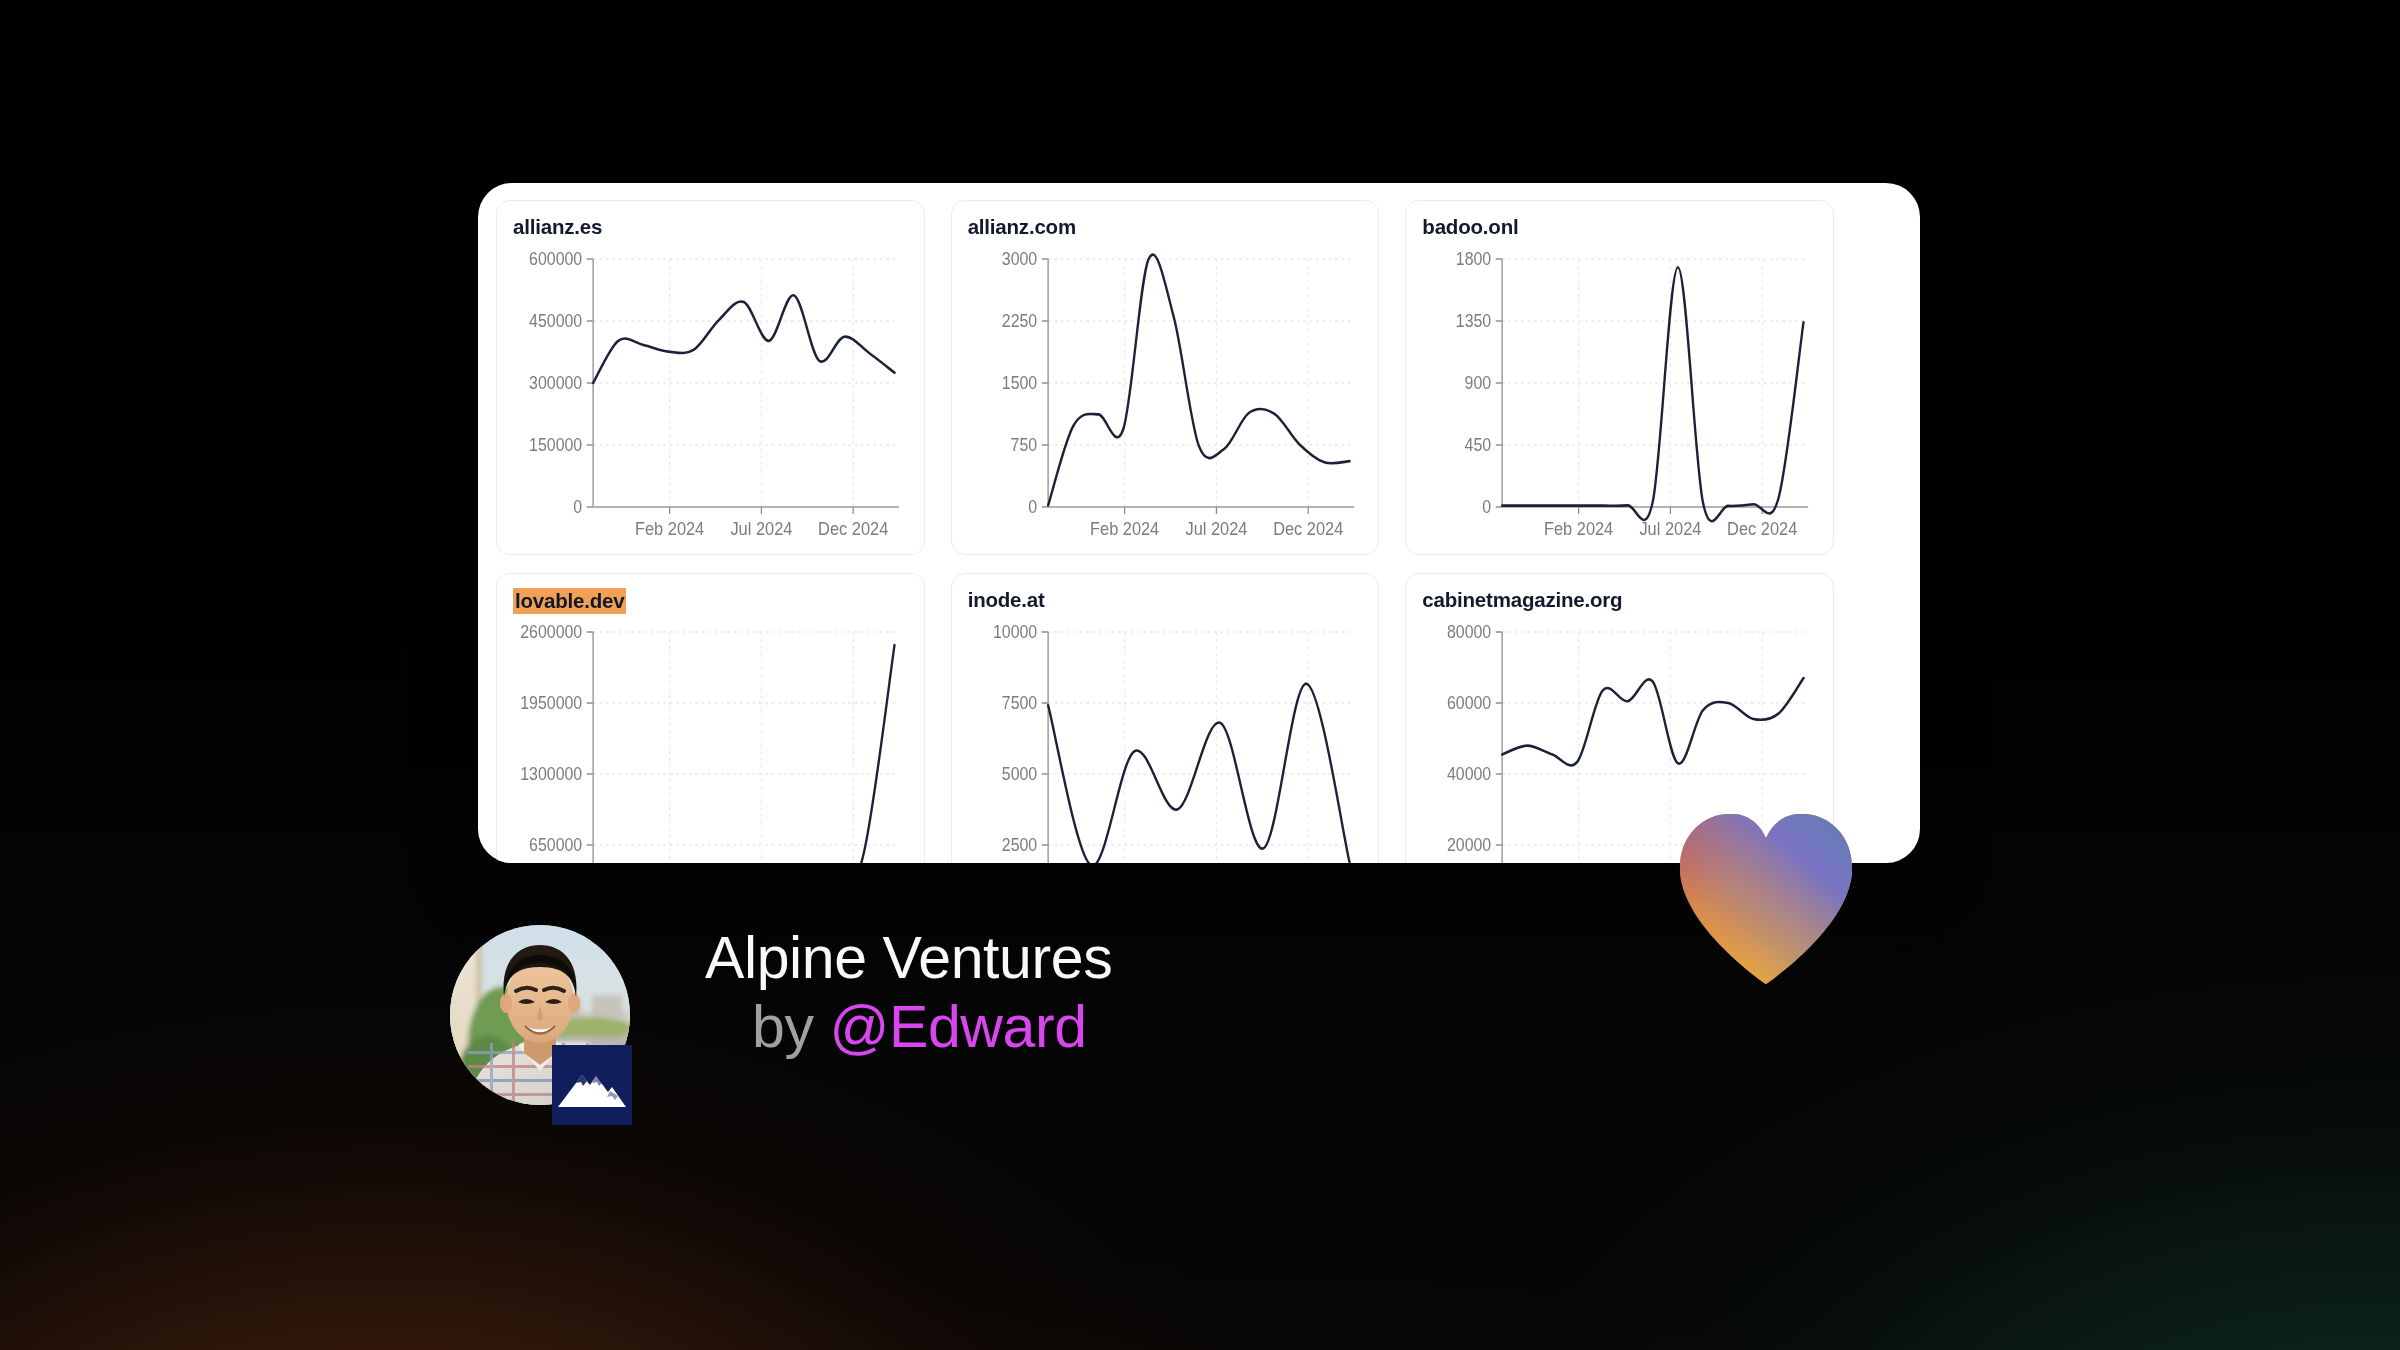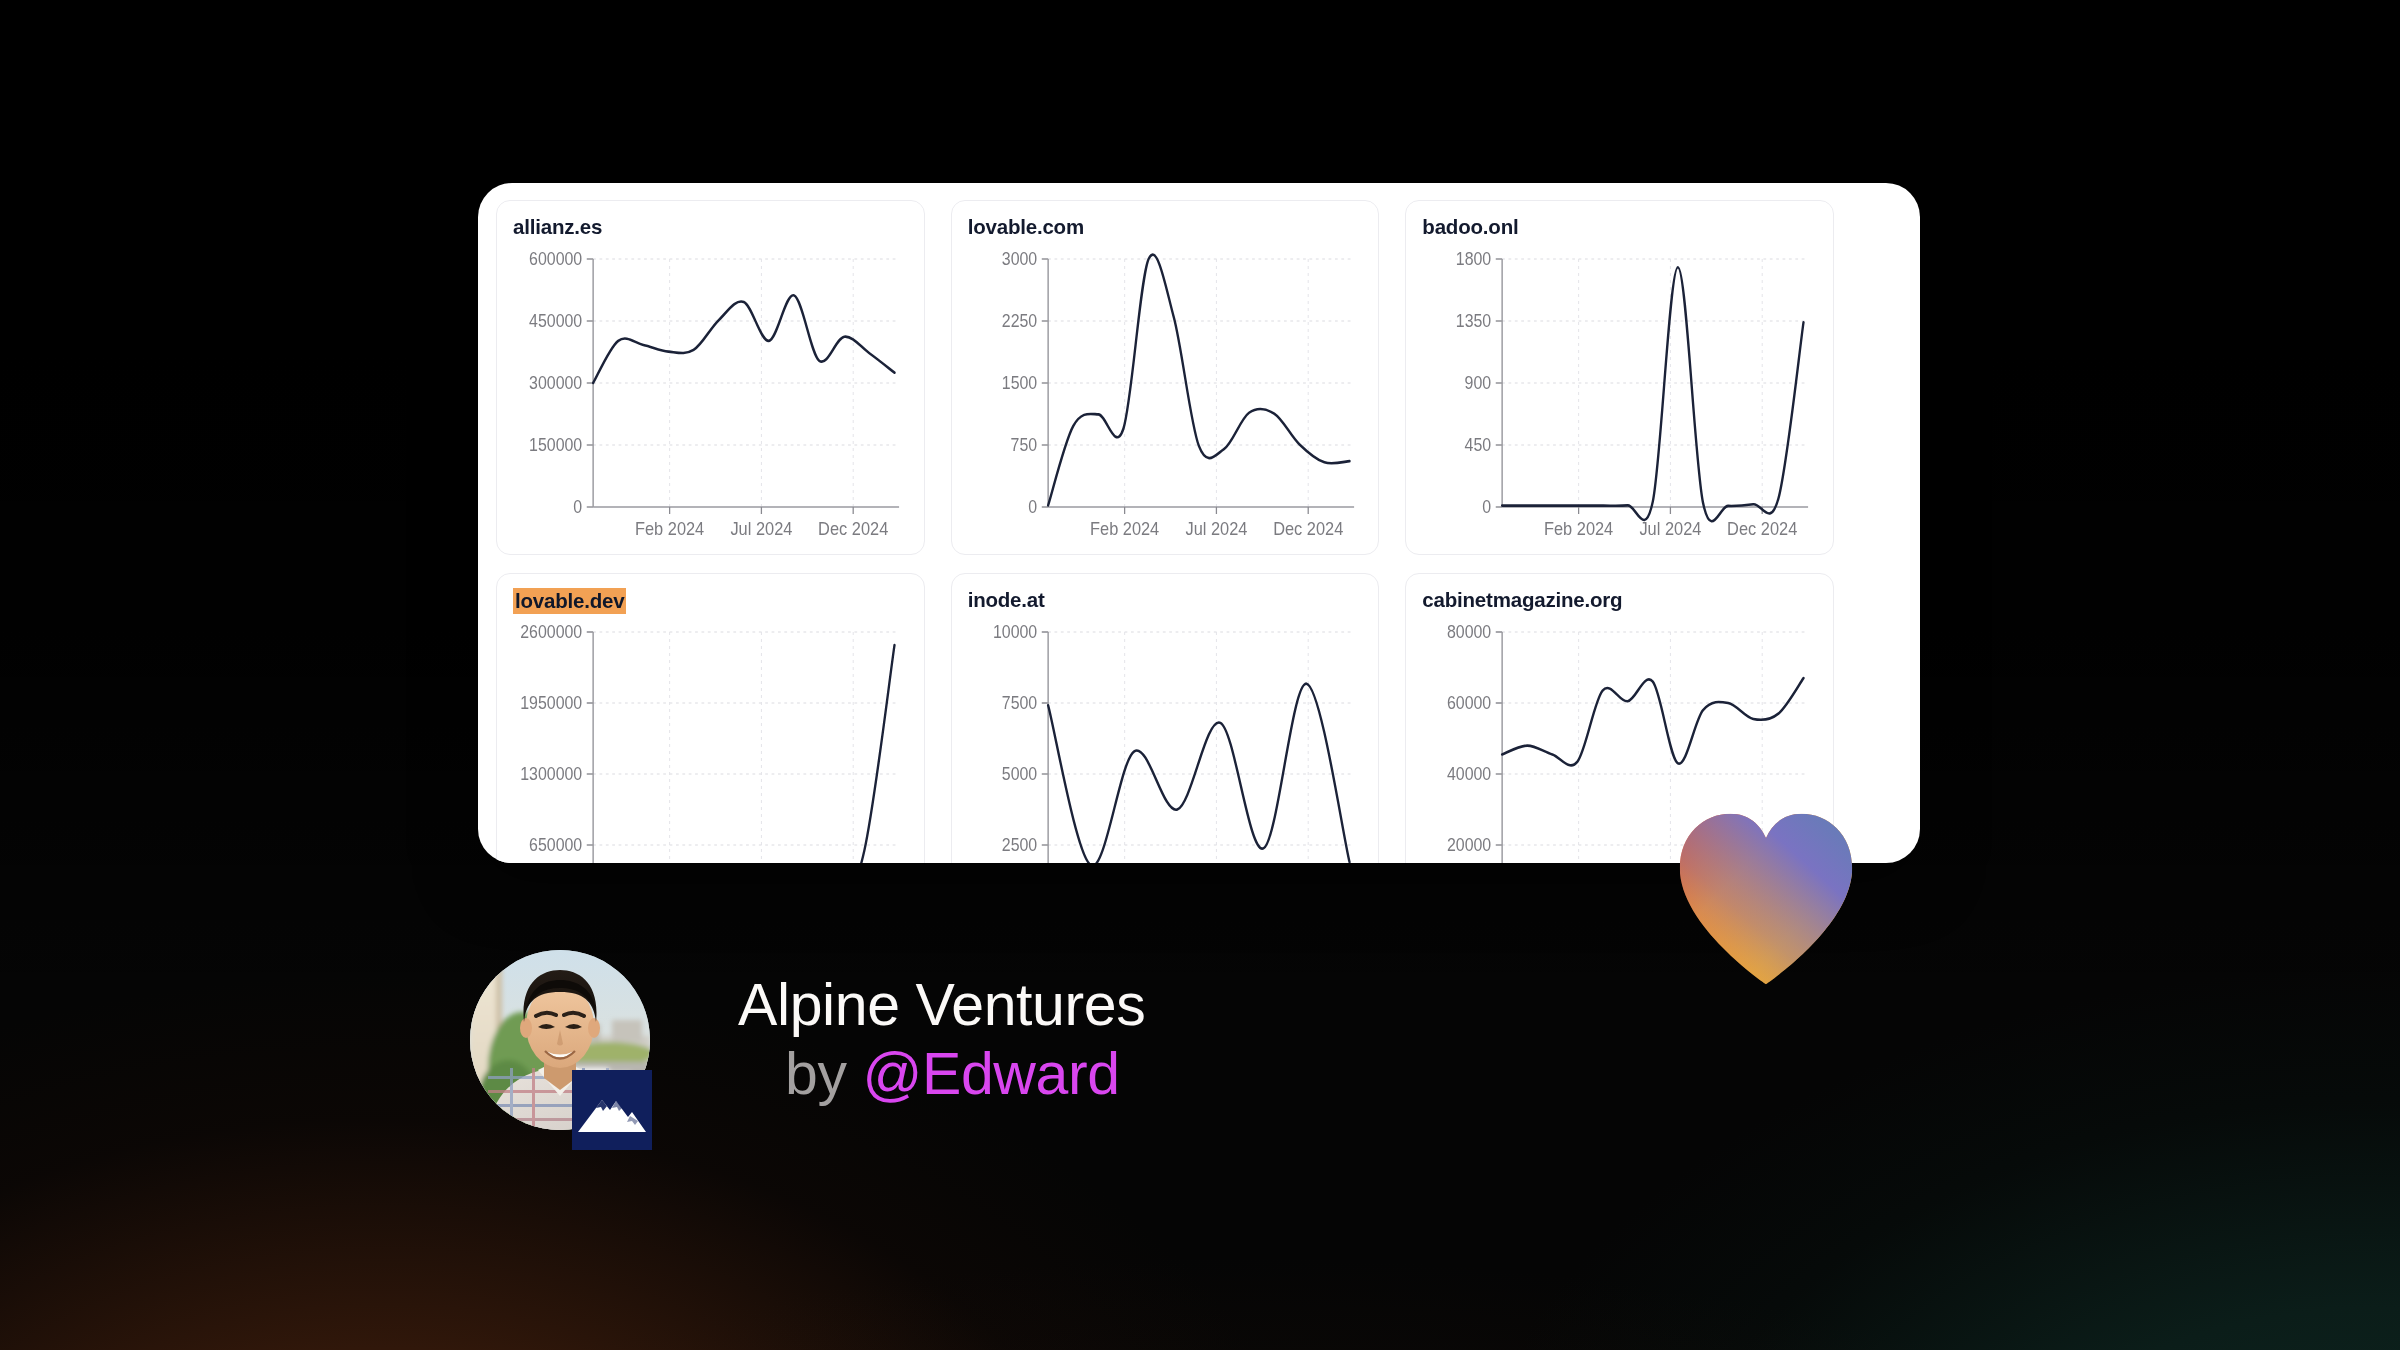--- a/index.html
+++ b/index.html
@@ -90,25 +90,24 @@
   #heart-badge {
     position: absolute;
     left: 1672px; top: 810px;
     width: 188px; height: 178px;
     pointer-events: none;
   }
 
   
   #footer {
     position: absolute;
-    left: 470px; top: 925px;
+    left: 450px; top: 925px;
     width: 1100px; height: 230px;
     display: flex;
-    align-items: center;
-    gap: 16px;
+    gap: 3px;
   }
   #avatar-block {
     position: relative;
     width: 180px; height: 180px;
     flex: 0 0 180px;
   }
   #avatar {
     position: absolute;
     left: 0; top: 0;
     width: 180px; height: 180px;
@@ -180,21 +179,21 @@
             <line x1="88" x2="424" y1="258" y2="258" stroke="#9a9aa0" stroke-width="1.6"></line>
             <line x1="172" x2="172" y1="258" y2="265" stroke="#8a8a90" stroke-width="1.4"></line>
             <text class="ax-label x" x="172" y="286" text-anchor="middle">Feb 2024</text>
             <line x1="272.8" x2="272.8" y1="258" y2="265" stroke="#8a8a90" stroke-width="1.4"></line>
             <text class="ax-label x" x="272.8" y="286" text-anchor="middle">Jul 2024</text>
             <line x1="373.59999999999997" x2="373.59999999999997" y1="258" y2="265" stroke="#8a8a90" stroke-width="1.4"></line>
             <text class="ax-label x" x="373.59999999999997" y="286" text-anchor="middle">Dec 2024</text>
             <path d="M 88.00 134.00 C 92.60 126.97, 106.39 98.18, 115.58 91.84 C 124.77 85.50, 133.97 94.18, 143.16 95.97 C 152.35 97.76, 161.55 101.76, 170.74 102.59 C 179.93 103.41, 189.13 106.17, 198.32 100.93 C 207.51 95.70, 216.71 79.16, 225.90 71.17 C 235.09 63.18, 244.29 49.54, 253.48 52.99 C 262.67 56.43, 271.87 92.94, 281.06 91.84 C 290.25 90.74, 299.45 43.07, 308.64 46.37 C 317.83 49.68, 327.03 104.79, 336.22 111.68 C 345.41 118.57, 354.61 88.95, 363.80 87.71 C 372.99 86.47, 382.19 98.25, 391.38 104.24 C 400.57 110.23, 414.36 120.43, 418.96 123.67" fill="none" stroke="#1b2238" stroke-width="2.6" stroke-linecap="round" stroke-linejoin="round"></path>
           </svg>
         </div></div>
-      <div class="tile"><div class="tile-title">lovable.com</div><div class="plot-wrap">
+      <div class="tile"><div class="tile-title">allianz.com</div><div class="plot-wrap">
           <svg viewBox="0 0 440 300" preserveAspectRatio="none">
             <line x1="81" x2="88" y1="258" y2="258" stroke="#8a8a90" stroke-width="1.4"></line>
             <text class="ax-label" x="76" y="264" text-anchor="end">0</text>
             <line x1="88" x2="424" y1="196" y2="196" stroke="#d9d9de" stroke-width="1" stroke-dasharray="3 4"></line>
             <line x1="81" x2="88" y1="196" y2="196" stroke="#8a8a90" stroke-width="1.4"></line>
             <text class="ax-label" x="76" y="202" text-anchor="end">750</text>
             <line x1="88" x2="424" y1="134" y2="134" stroke="#d9d9de" stroke-width="1" stroke-dasharray="3 4"></line>
             <line x1="81" x2="88" y1="134" y2="134" stroke="#8a8a90" stroke-width="1.4"></line>
             <text class="ax-label" x="76" y="140" text-anchor="end">1500</text>
             <line x1="88" x2="424" y1="72" y2="72" stroke="#d9d9de" stroke-width="1" stroke-dasharray="3 4"></line>

